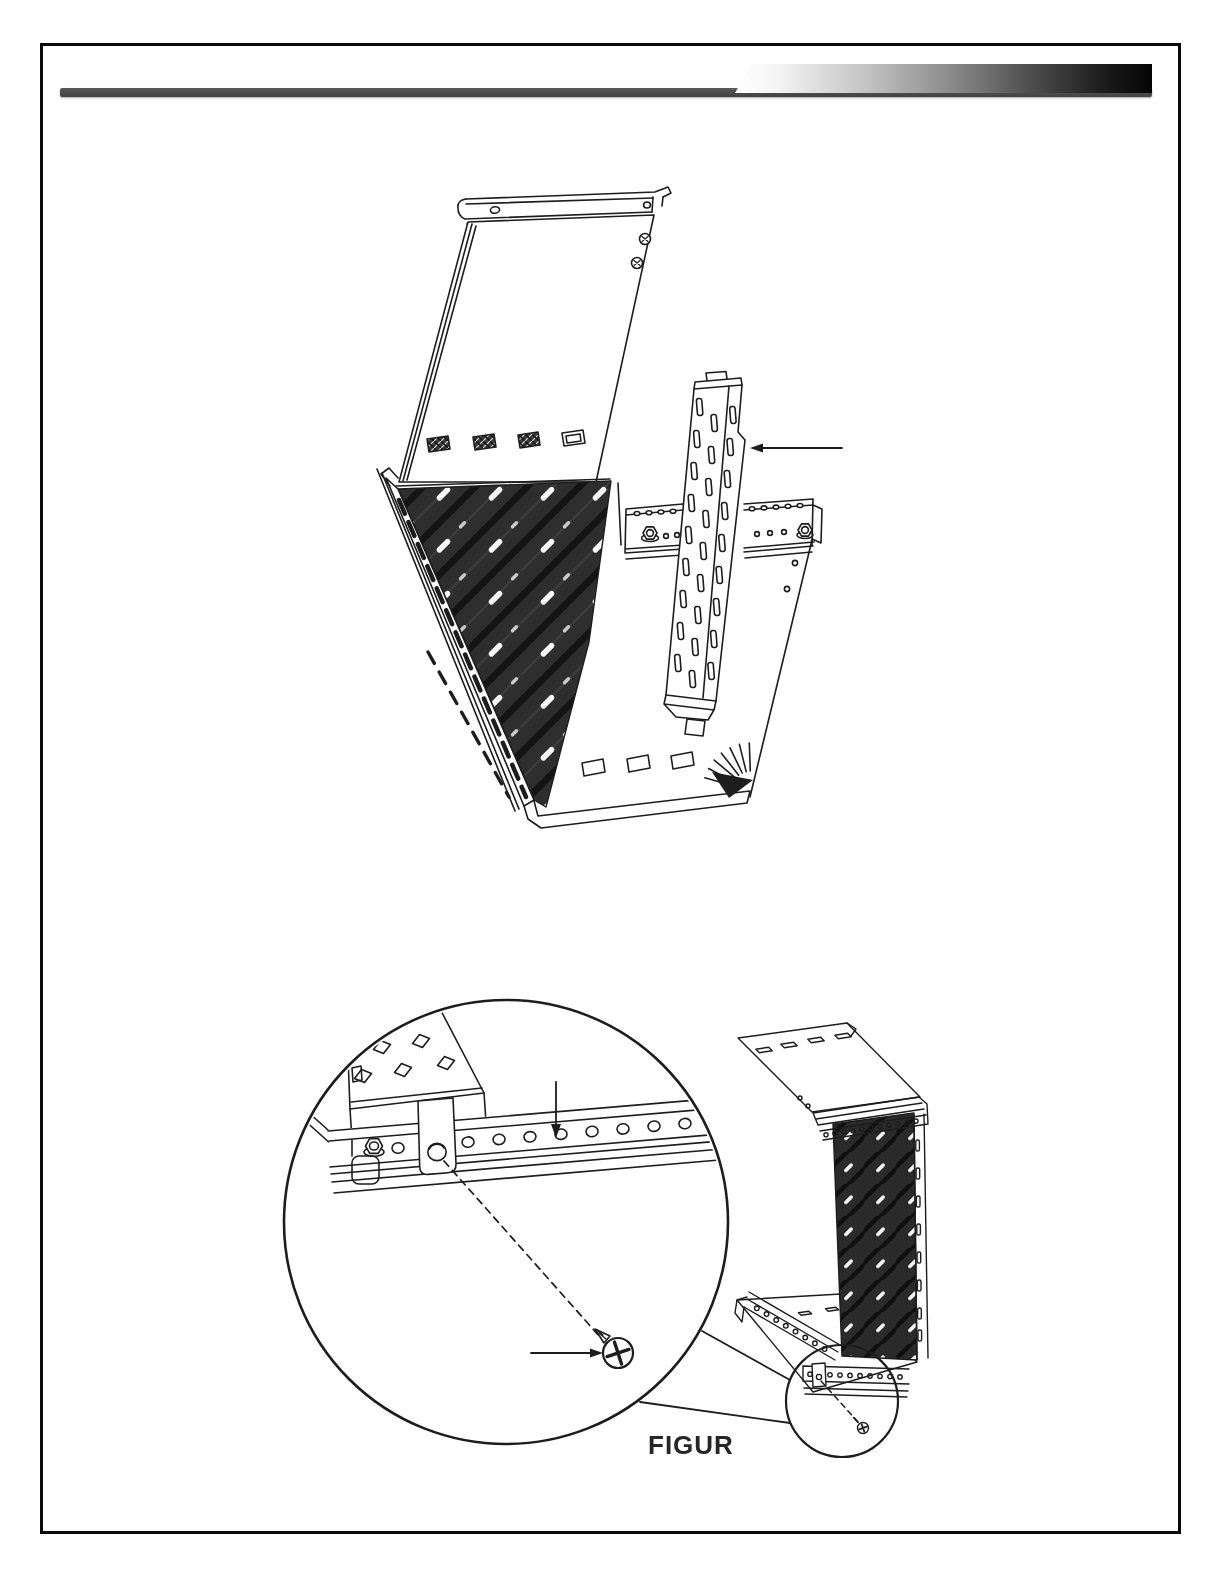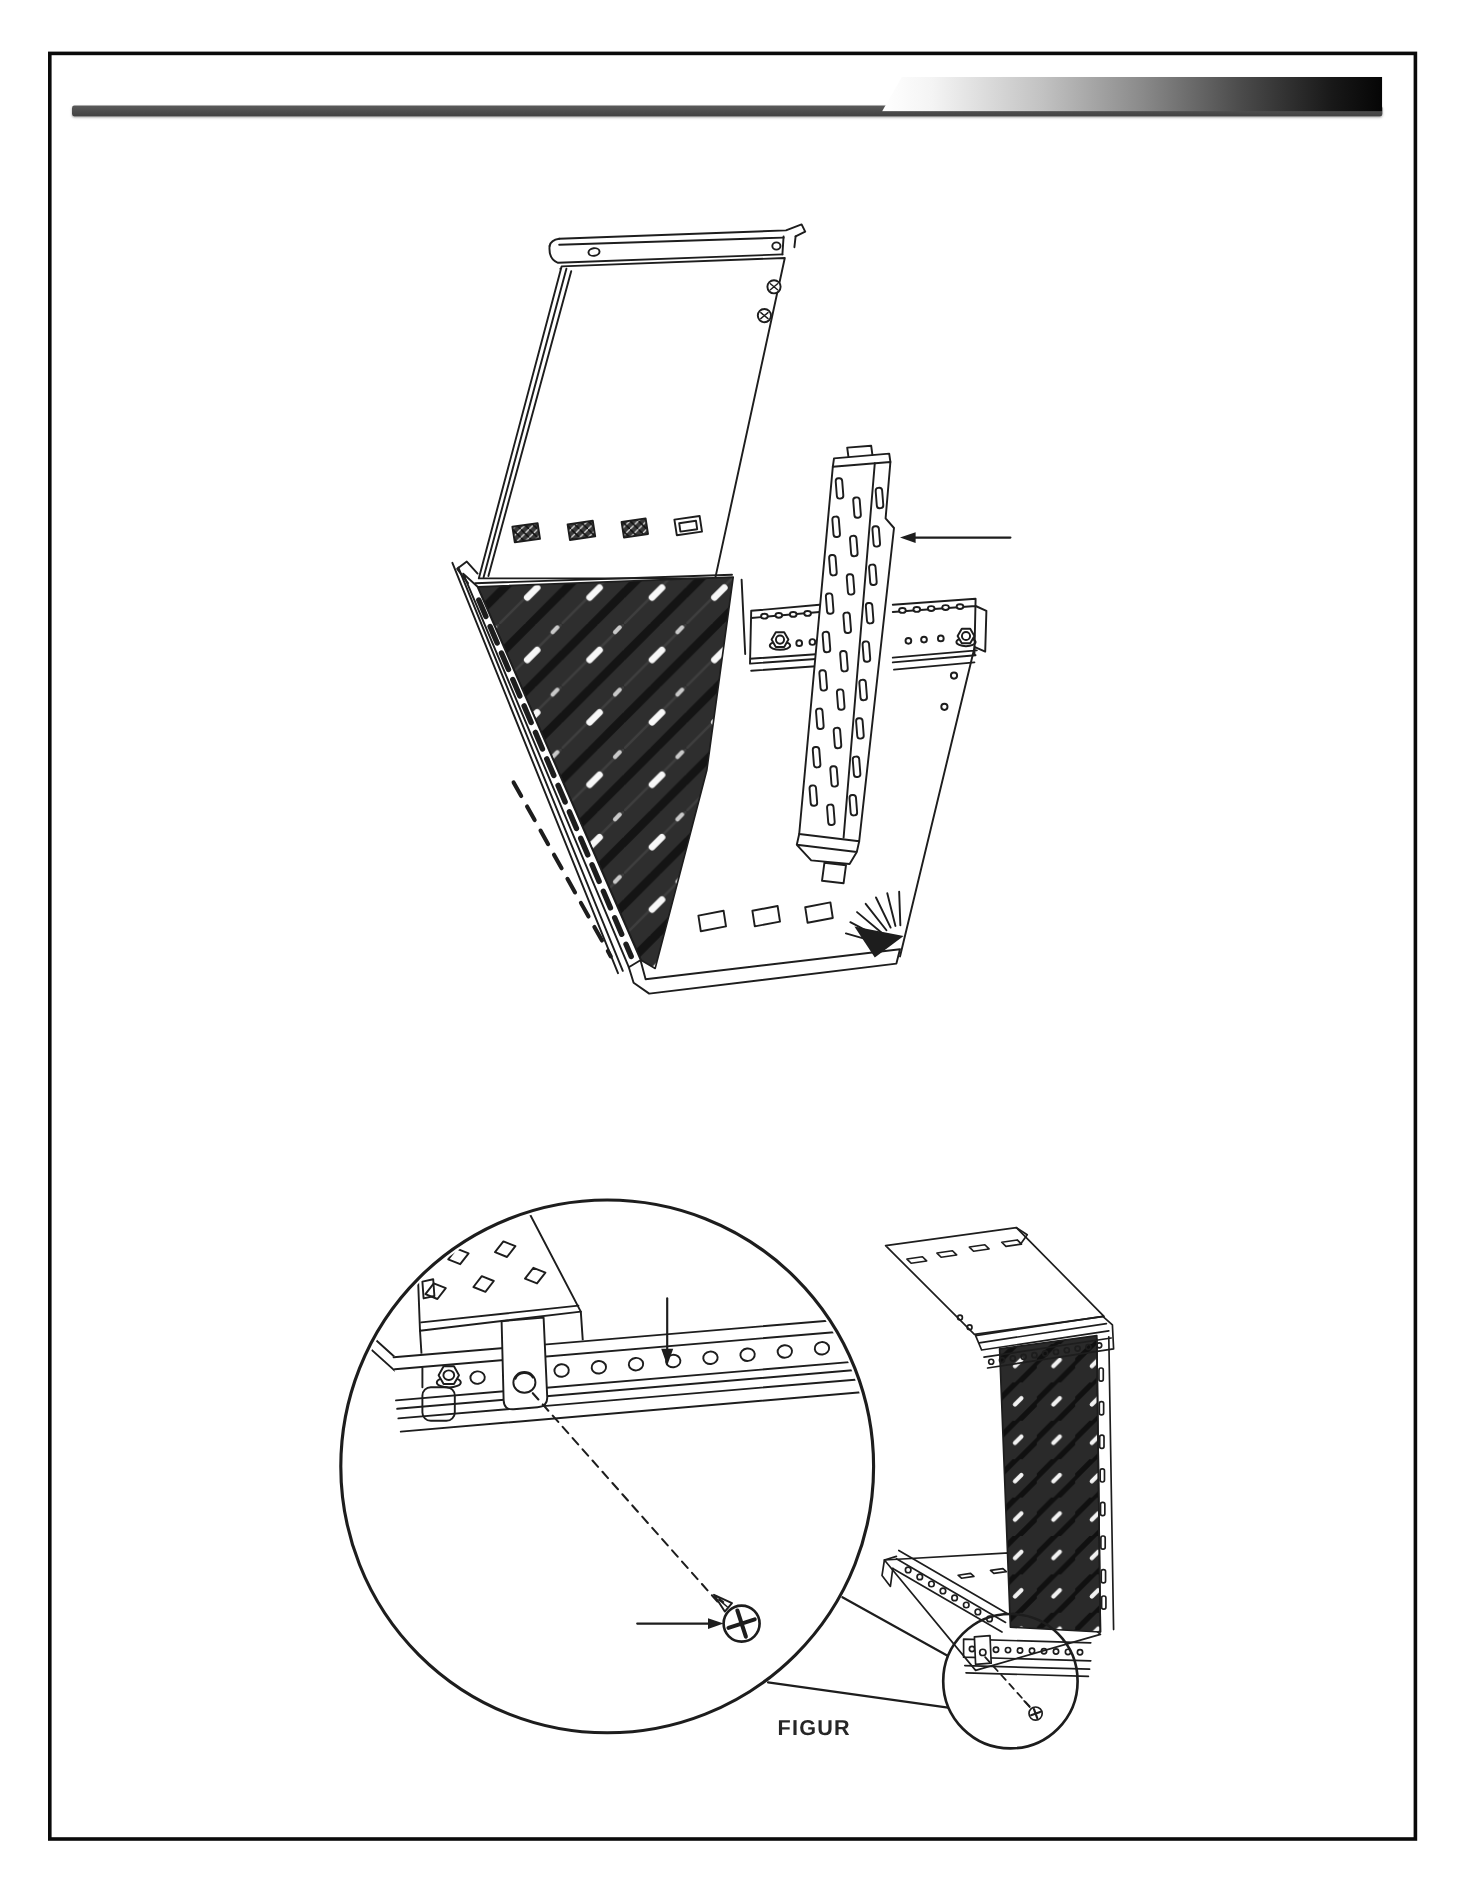--- a/index.html
+++ b/index.html
@@ -17,21 +17,21 @@
     box-shadow:0 1px 2px rgba(0,0,0,.35);
   }
   .header-banner{
     position:absolute;left:735px;top:64px;width:417px;height:29px;
     background:linear-gradient(to right,#ffffff 0%,#f4f4f4 10%,#c2c2c2 32%,#8a8a8a 52%,#4a4a4a 72%,#181818 90%,#050505 100%);
     clip-path:polygon(4% 0,100% 0,100% 100%,0 100%);
   }
   .diagram-svg{position:absolute;left:0;top:0;width:1224px;height:1584px;}
   .figure-caption{
     position:absolute;left:648px;top:1430px;
-    font-size:18px;font-weight:700;letter-spacing:1px;color:#262626;
+    font-size:26px;font-weight:700;letter-spacing:1px;color:#262626;
   }
 </style>
 </head>
 <body>
 
 <div class="page-frame"></div>
 <div class="header-rule"></div>
 <div class="header-banner"></div>
 
 <svg class="diagram-svg" viewBox="0 0 1224 1584" xmlns="http://www.w3.org/2000/svg">

